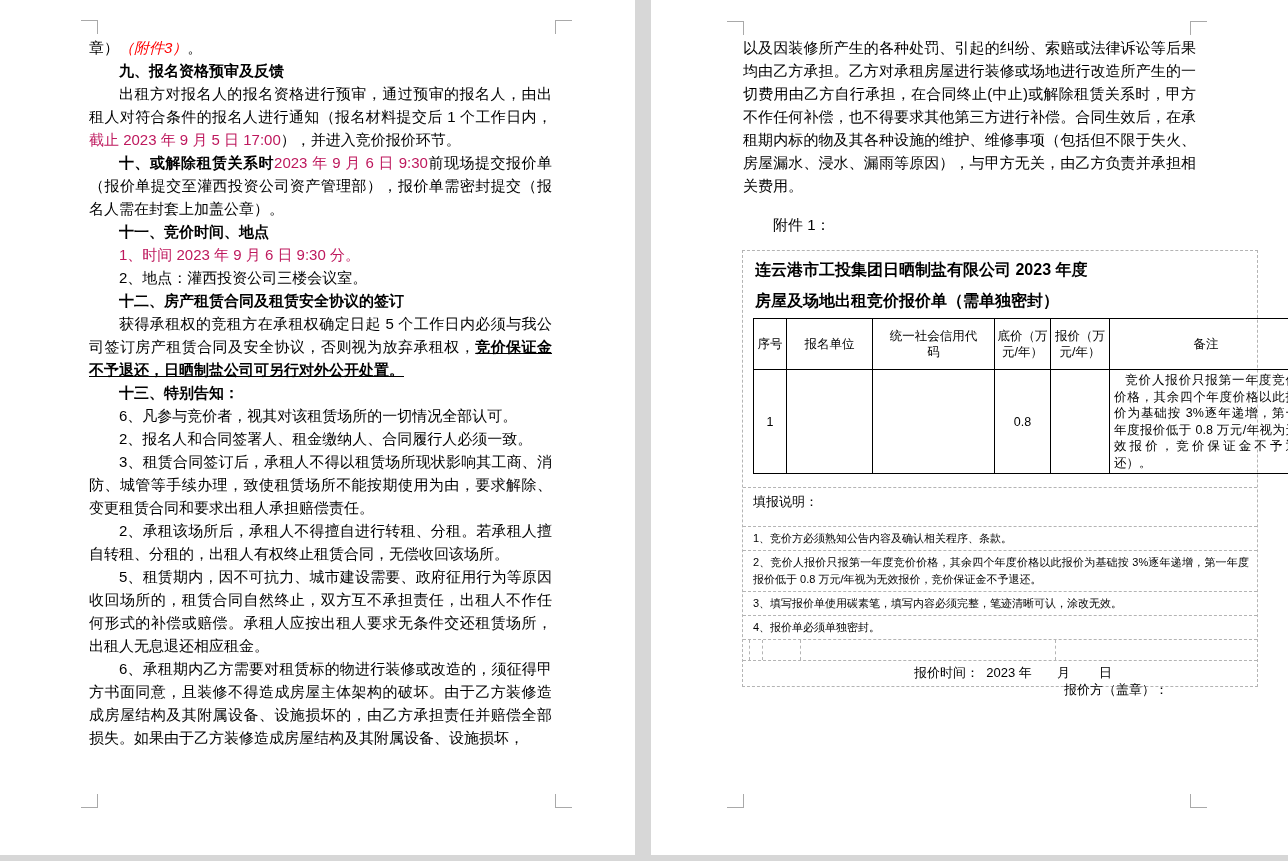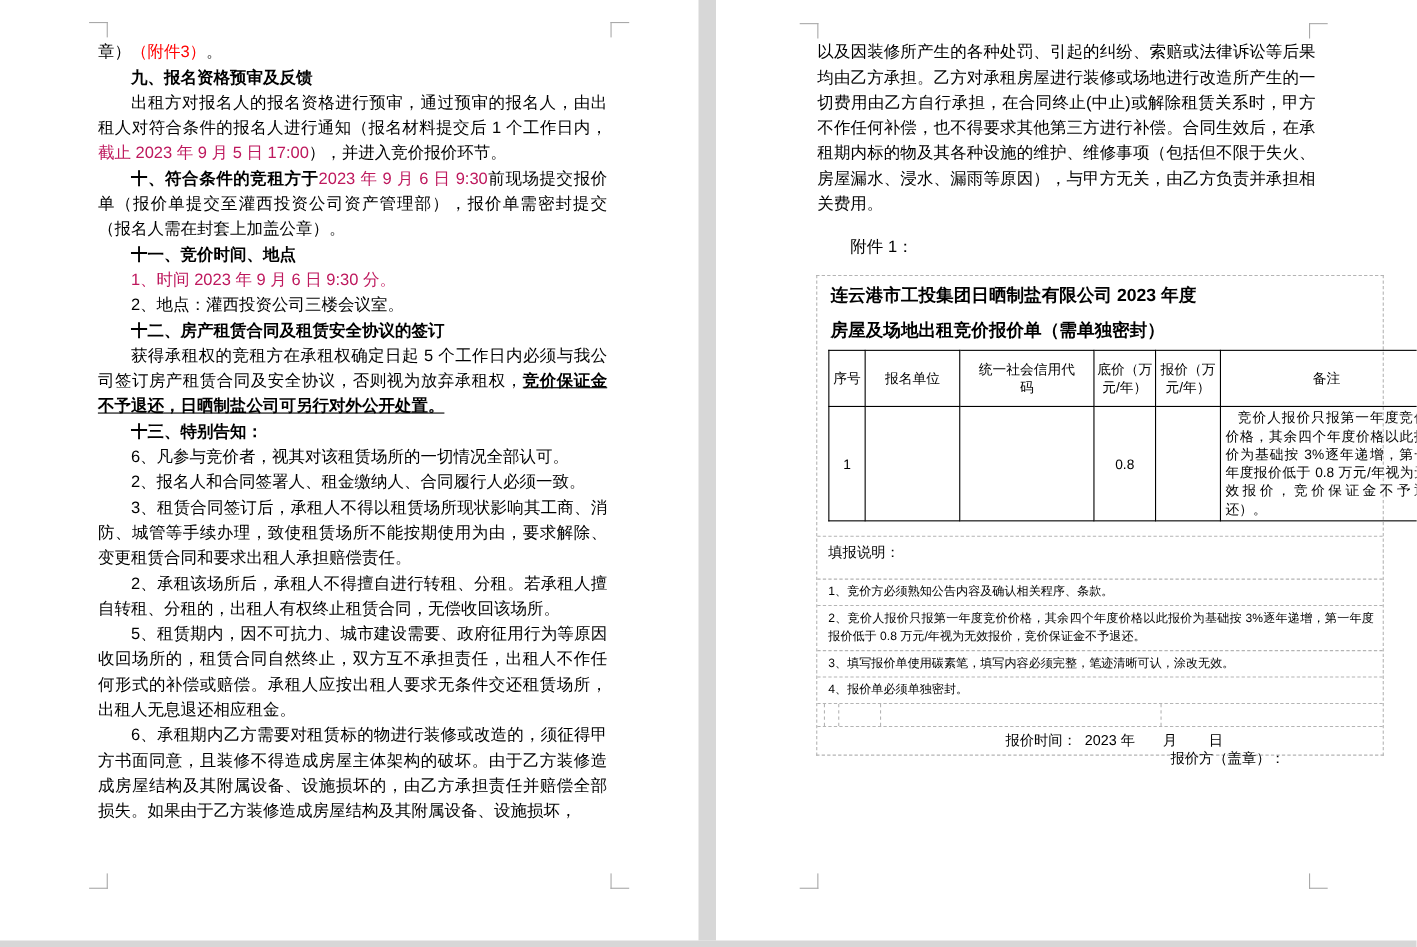--- a/index.html
+++ b/index.html
@@ -17,21 +17,21 @@
   .mark.tr{border-top-width:1px;border-left-width:1px;}
   .mark.bl{border-bottom-width:1px;border-right-width:1px;}
   .mark.br{border-bottom-width:1px;border-left-width:1px;}
 
   .textcol{position:absolute;font-size:15px;line-height:23px;text-align:justify;}
   .tc-left{left:89px;top:36px;width:463px;}
   .tc-right{left:92px;top:36px;width:453px;}
   .para{margin:0;text-indent:2em;}
   .para.noindent{text-indent:0;}
   .hd{font-weight:bold;}
-  .seg-red{color:#ff0000;}
+  .seg-red{color:#ff0000;font-style:italic;}
   .seg-blue{color:#be185d;}
   .seg-bold{font-weight:bold;}
   .seg-bold-u{font-weight:bold;text-decoration:underline;}
   .attach-label{margin-top:16px;text-indent:2em;}
 
   
   .attachment{position:absolute;left:91px;top:250px;width:516px;box-sizing:border-box;
               border:1px dashed #b4b4b4;background:#fff;}
   .att-title{padding:3px 8px 2px 12px;font-size:16px;font-weight:bold;line-height:31px;}
   .quote-table{border-collapse:collapse;table-layout:fixed;margin-left:10px;width:497px;
@@ -68,21 +68,21 @@
   <div class="page page-left">
     <div class="mark tl" style="left:81px;top:20px;"></div>
     <div class="mark tr" style="left:555px;top:20px;"></div>
     <div class="mark bl" style="left:81px;top:794px;"></div>
     <div class="mark br" style="left:555px;top:794px;"></div>
 
     <div class="textcol tc-left">
       <p class="para noindent"><span>章）</span><span class="seg-red">（附件3）</span><span>。</span></p>
       <p class="para hd">九、报名资格预审及反馈</p>
       <p class="para"><span>出租方对报名人的报名资格进行预审，通过预审的报名人，由出租人对符合条件的报名人进行通知（报名材料提交后 1 个工作日内，</span><span class="seg-blue">截止 2023 年 9 月 5 日 17:00</span><span>），并进入竞价报价环节。</span></p>
-      <p class="para"><span class="seg-bold">十、符合条件的竞租方于</span><span class="seg-blue">2023 年 9 月 6 日 9:30</span><span>前现场提交报价单（报价单提交至灌西投资公司资产管理部），报价单需密封提交（报名人需在封套上加盖公章）。</span></p>
+      <p class="para"><span class="seg-bold">十、或解除租赁关系时</span><span class="seg-blue">2023 年 9 月 6 日 9:30</span><span>前现场提交报价单（报价单提交至灌西投资公司资产管理部），报价单需密封提交（报名人需在封套上加盖公章）。</span></p>
       <p class="para hd">十一、竞价时间、地点</p>
       <p class="para seg-blue">1、时间 2023 年 9 月 6 日 9:30 分。</p>
       <p class="para">2、地点：灌西投资公司三楼会议室。</p>
       <p class="para hd">十二、房产租赁合同及租赁安全协议的签订</p>
       <p class="para"><span>获得承租权的竞租方在承租权确定日起 5 个工作日内必须与我公司签订房产租赁合同及安全协议，否则视为放弃承租权，</span><span class="seg-bold-u">竞价保证金不予退还，日晒制盐公司可另行对外公开处置。</span></p>
       <p class="para hd">十三、特别告知：</p>
       <p class="para">6、凡参与竞价者，视其对该租赁场所的一切情况全部认可。</p>
       <p class="para">2、报名人和合同签署人、租金缴纳人、合同履行人必须一致。</p>
       <p class="para">3、租赁合同签订后，承租人不得以租赁场所现状影响其工商、消防、城管等手续办理，致使租赁场所不能按期使用为由，要求解除、变更租赁合同和要求出租人承担赔偿责任。</p>
       <p class="para">2、承租该场所后，承租人不得擅自进行转租、分租。若承租人擅自转租、分租的，出租人有权终止租赁合同，无偿收回该场所。</p>

